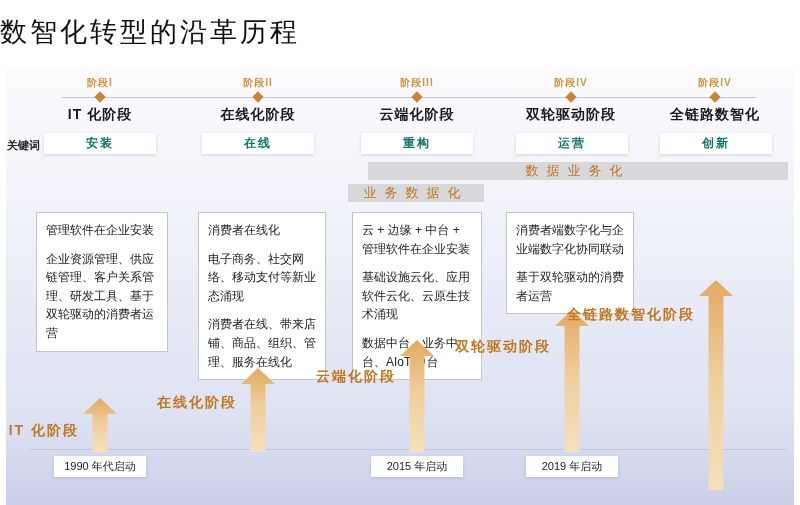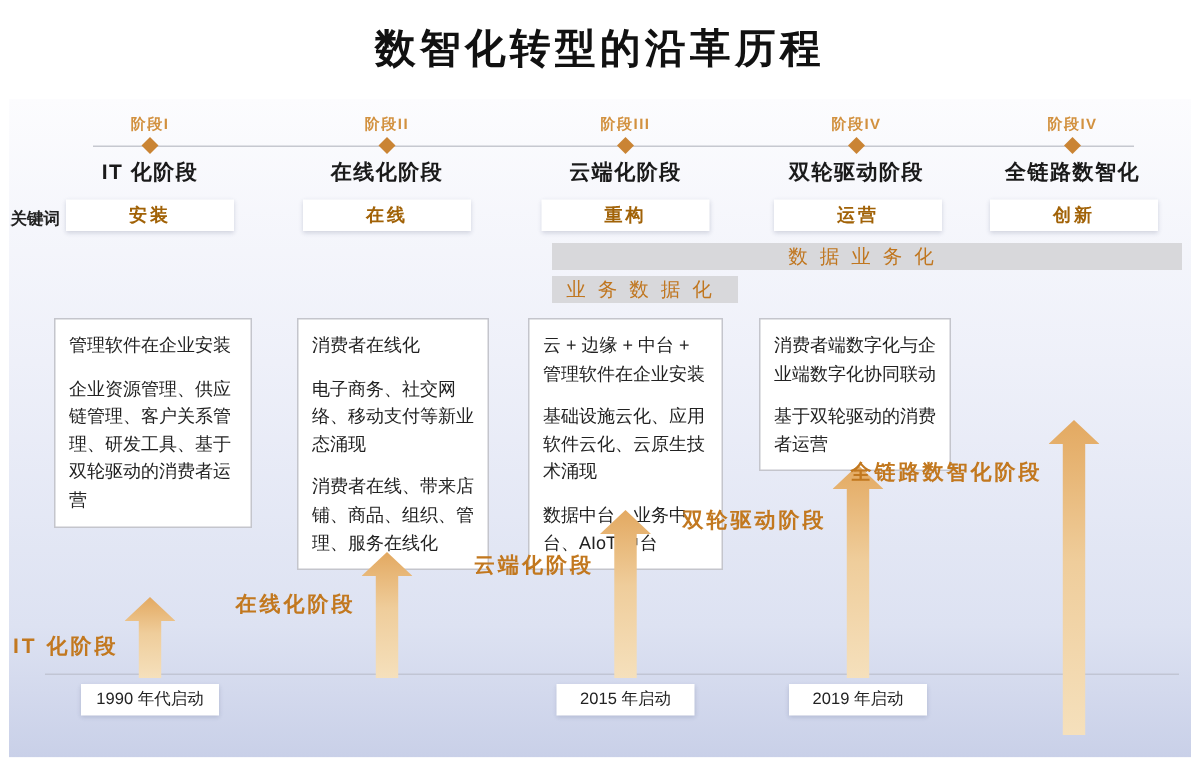--- a/index.html
+++ b/index.html
@@ -1,43 +1,43 @@
 <!DOCTYPE html>
 <html><head>
 <meta charset="utf-8">
 <style>
   * { margin:0; padding:0; box-sizing:border-box; }
   html,body { width:800px; height:505px; }
   body { font-family:"Liberation Sans","DejaVu Sans",sans-serif; background:#fff; }
   .page { position:relative; width:800px; height:505px; background:#fff; overflow:hidden; }
 
-  .title { position:absolute; top:14px; left:0; width:100%; text-align:center;
-           font-size:27px; font-weight:bold; color:#111; letter-spacing:3px; }
+  .title { position:absolute; top:14px; left:0; width:100%; 
+           font-size:27px; font-weight:normal; color:#111; letter-spacing:3px; }
 
   .board { position:absolute; left:6px; right:6px; top:66px; bottom:0;
            background:linear-gradient(180deg,#fcfcfe 0%,#eef0f9 40%,#dde2f2 80%,#c9d0e8 100%); }
 
   .stage-line { position:absolute; left:62px; right:44px; top:97px; height:1px; background:#c6c8d0; }
 
   .col { position:absolute; top:76px; width:130px; text-align:center; }
   .c1{left:35px} .c2{left:193px} .c3{left:352px} .c4{left:506px} .c5{left:650px}
   .phase { font-size:10px; font-weight:bold; color:#d2913f; letter-spacing:1px; height:14px; }
   .diamond { width:8px; height:8px; background:#ca8434; transform:rotate(45deg); margin:3px auto 5px auto; }
   .sname { font-size:14px; font-weight:bold; color:#1a1a1a; letter-spacing:1px; }
 
   .kwlabel { position:absolute; left:7px; top:138px; font-size:11px; font-weight:bold; color:#222; }
   .kwbox { position:absolute; top:133px; width:112px; height:21px; line-height:21px;
            background:#fff; box-shadow:0 1px 3px rgba(40,50,90,.18);
-           text-align:center; font-size:12px; font-weight:bold; color:#a16207; letter-spacing:2px; }
+           text-align:center; font-size:12px; font-weight:bold; color:#0f766e; letter-spacing:2px; }
   .k1{left:44px} .k2{left:202px} .k3{left:361px} .k4{left:516px} .k5{left:660px}
 
   .banner { position:absolute; height:18px; line-height:18px; background:#d8d8db;
             text-align:center; font-size:13px; font-weight:normal; color:#c0761f; letter-spacing:8px; }
   .banner1 { left:368px; right:12px; top:162px; }
-  .banner2 { left:368px; width:124px; top:184px; }
+  .banner2 { left:348px; width:136px; top:184px; }
 
   .desc { position:absolute; top:212px; background:#fff; border:1px solid #c4c5cc;
           padding:8px 9px; font-size:12px; line-height:1.55; color:#222; text-align:left; }
   .desc p + p { margin-top:10px; }
   .d1{left:36px;width:132px} .d2{left:198px;width:128px} .d3{left:352px;width:130px}
   .d4{left:506px;width:128px} .d5{left:652px;width:130px}
 
   .arrow { position:absolute; width:34px;
            clip-path:polygon(50% 0,100% 16px,72% 16px,72% 100%,28% 100%,0 100%,28% 100%,28% 16px,0 16px);
            background:linear-gradient(180deg,#e3a961 0%,#efcd9b 45%,#f5e0bc 100%); }

